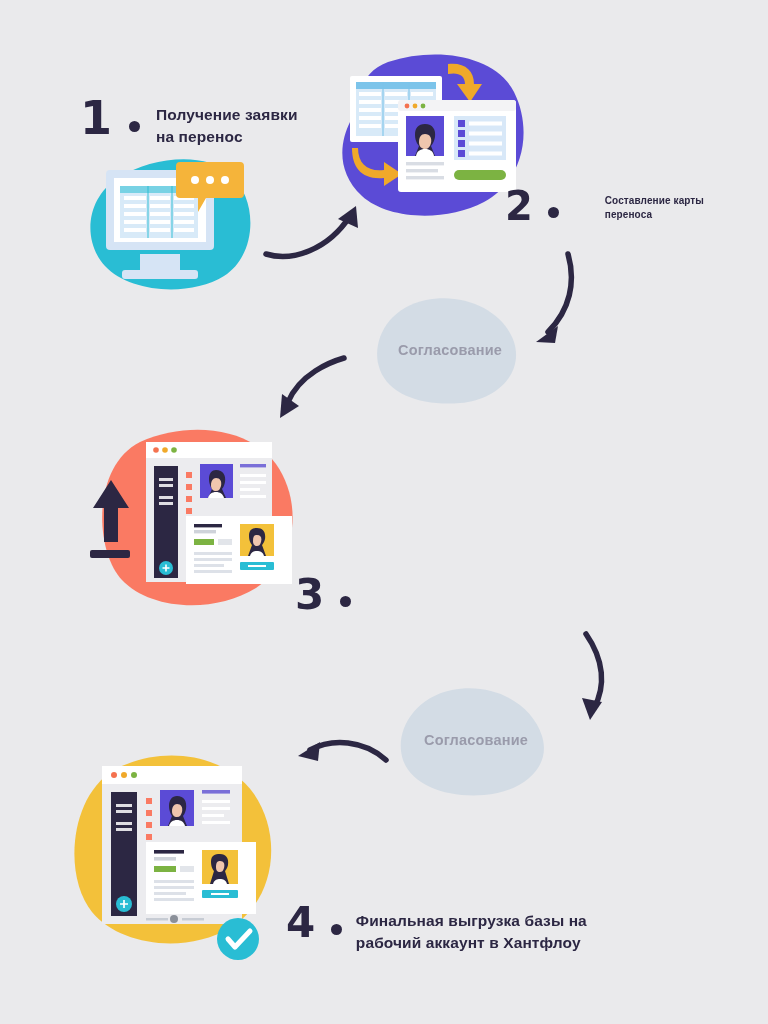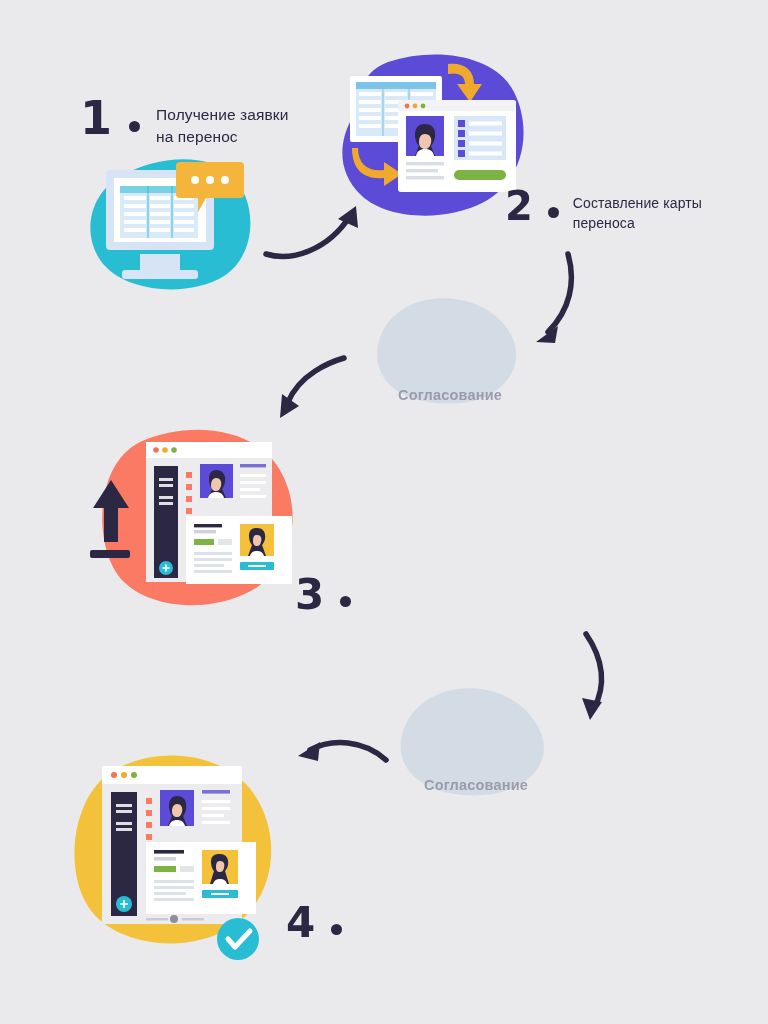--- a/index.html
+++ b/index.html
@@ -26,38 +26,37 @@
     display:inline-block;
   }
   .num .dot{
     width:11px;height:11px;border-radius:50%;
     background:#2c2743;display:inline-block;
     margin-left:3px;vertical-align:baseline;
     position:relative;top:-2px;
   }
   .stitle{
     color:#2c2743;
-    font-weight:400;
+    font-weight:700;
     font-size:15.5px;
     line-height:1.42;
     letter-spacing:.1px;
     white-space:pre-line;
     padding-top:4px;
   }
 
   
   .approve{position:absolute;}
   .approve .label{
     position:absolute;
     color:#9a9bab;
     font-weight:700;
     font-size:14.5px;
     letter-spacing:.2px;
     white-space:nowrap;
-    margin-top:45px;
   }
 
   
   svg{display:block;overflow:visible;}
 </style>
 </head>
 <body>
 
 <div class="stage">
 
@@ -189,21 +188,21 @@
         </g>
       </g>
       <rect x="126" y="120" width="52" height="10" rx="5" fill="#7cb342"></rect>
     </g>
   </svg>
 
   <div class="steplabel" style="left:505px;top:190px;">
     <div class="num" style="font-size:40px;margin-right:14px;">
       <span>2</span>
     <span class="dot"></span></div>
-    <div class="stitle" style="font-size:14px;">Составление карты
+    <div class="stitle" style="font-size:10px;margin-left:32px;">Составление карты
 переноса</div>
   </div>
 
   <svg class="abs" style="left:520px;top:248px;" width="80" height="105" viewBox="0 0 80 105">
     <path d="M48 6 C56 34 50 62 28 84" stroke="#2c2743" stroke-width="5.5" fill="none" stroke-linecap="round"></path>
     <path d="M16 94 L38 78 L35 95 Z" fill="#2c2743"></path>
   </svg>
 
   <div class="approve" style="left:374px;top:296px;width:150px;height:110px;">
     <svg width="150" height="110" viewBox="0 0 150 110">
@@ -383,15 +382,17 @@
     <g>
       <circle cx="176" cy="197" r="21" fill="#29bdd4"></circle>
       <path d="M166 197 l7 8 l15 -16" stroke="#ffffff" stroke-width="5" fill="none" stroke-linecap="round" stroke-linejoin="round"></path>
     </g>
   </svg>
 
   <div class="steplabel" style="left:286px;top:906px;">
     <div class="num" style="font-size:42px;margin-right:14px;">
       <span>4</span>
     <span class="dot"></span></div>
+    <div class="stitle">Финальная выгрузка базы на
+рабочий аккаунт в Хантфлоу</div>
   </div>
 
 </div>
 
 </body></html>

